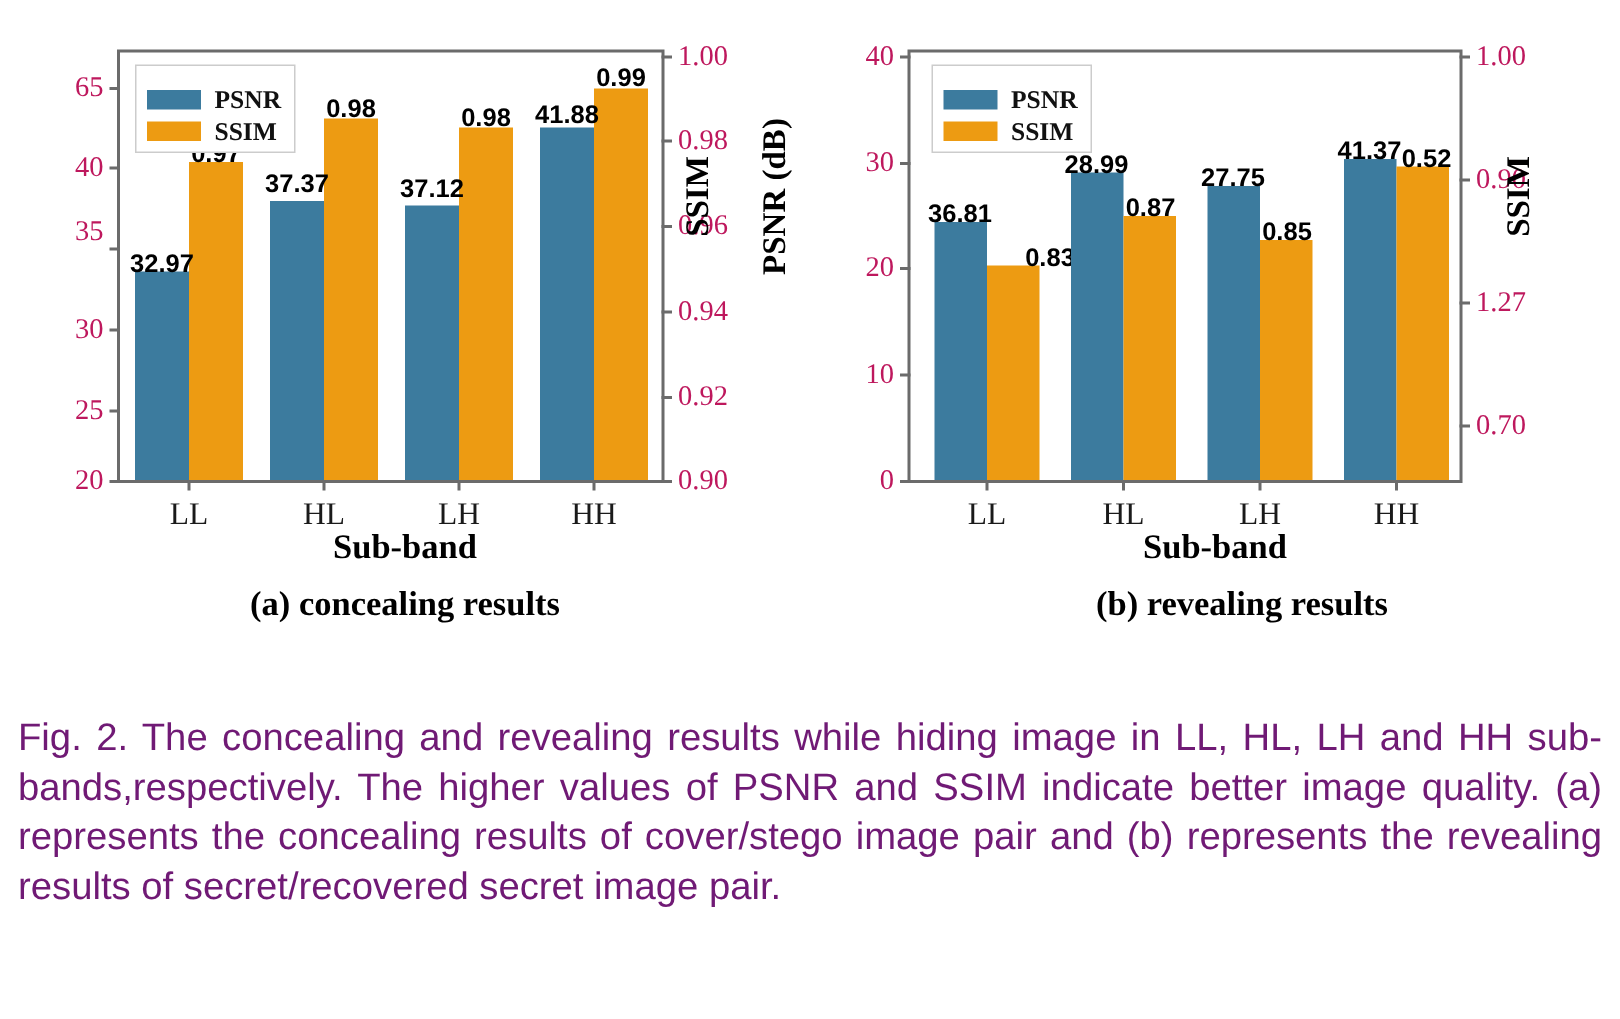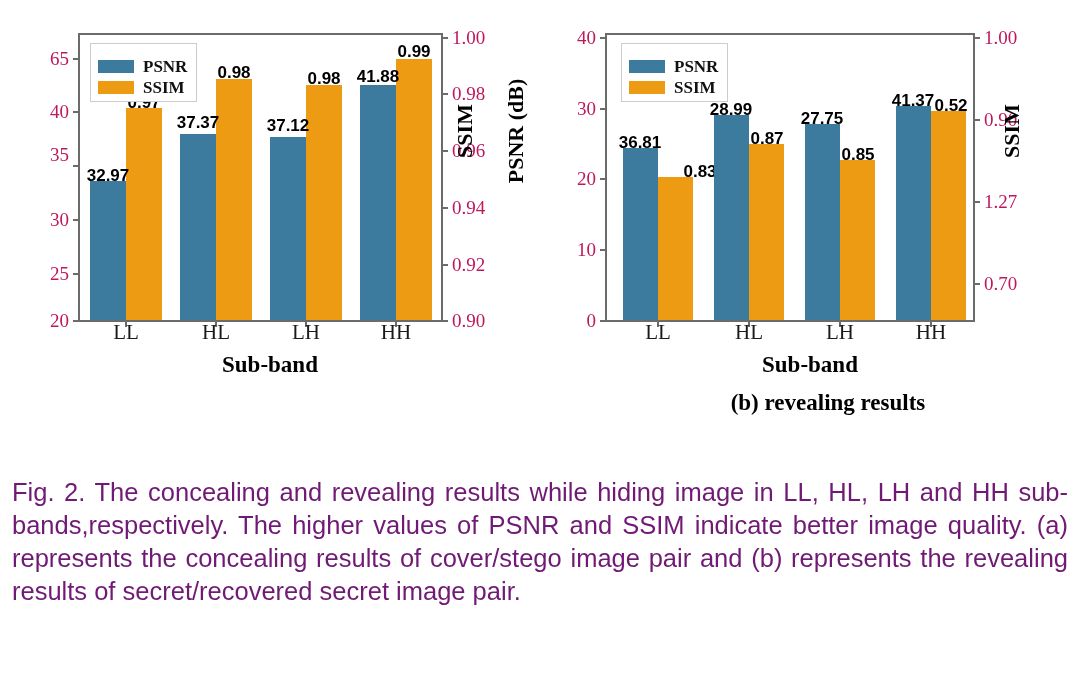--- a/index.html
+++ b/index.html
@@ -68,20 +68,21 @@
     position: absolute;
     width: 2px;
     height: 7px;
     background: #6b6b6b;
     top: 100%;
   }
 
   .xticklabel {
     position: absolute;
     top: 100%;
+    margin-top: 10px;
     font-family: "Liberation Serif", serif;
     font-size: 21px;
     color: #1a1a1a;
     transform: translateX(-50%);
     white-space: nowrap;
   }
 
   
   .axis-title {
     position: absolute;
@@ -274,20 +275,21 @@
         <div class="legend-row">
           <span class="legend-swatch ssim"></span>
           <span class="legend-text">SSIM</span>
         </div>
       </div>
     </div>
 
     <div class="axis-title axis-title-y ylabel-a">PSNR (dB)</div>
     <div class="axis-title axis-title-y y2label-a">SSIM</div>
     <div class="xlabel">Sub-band</div>
+    <div class="subcaption">(a) concealing results</div>
   </div>
 
   <div class="panel panel-b">
 
     <div class="plot plot-b">
 
       <div>
         <div class="tick-left" style="top:2px"></div>
         <div class="ticklabel ticklabel-left" style="top:-7px">40</div>
         <div class="tick-left" style="top:72.5px"></div>

